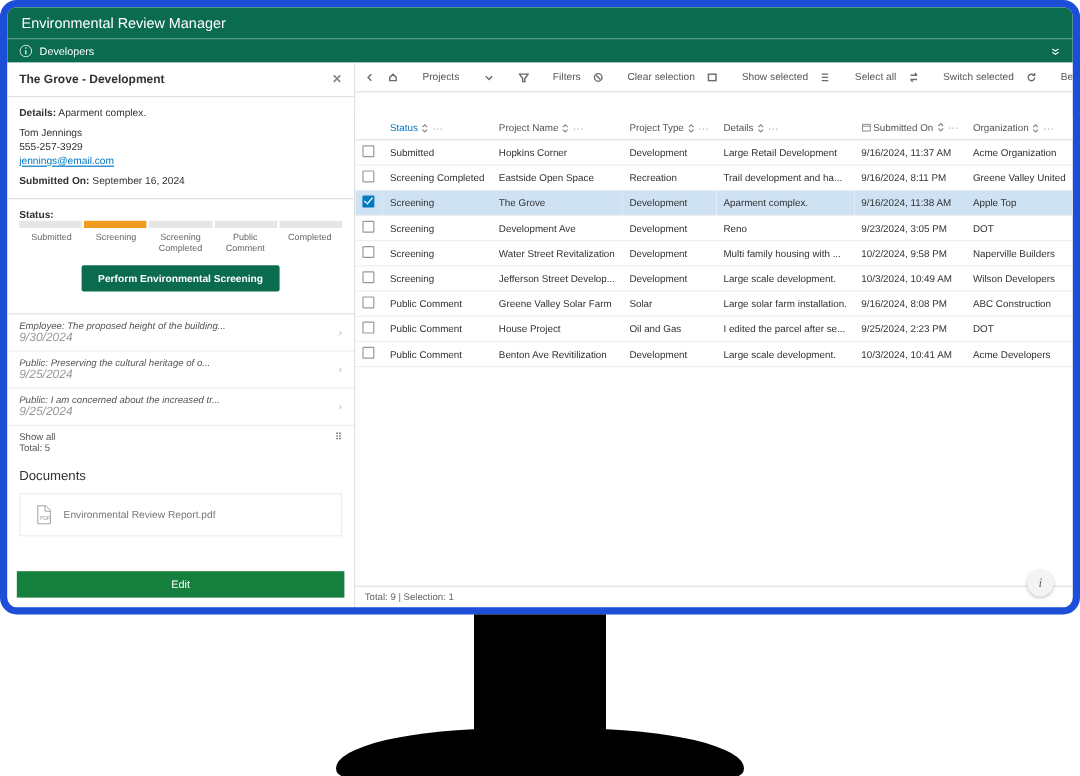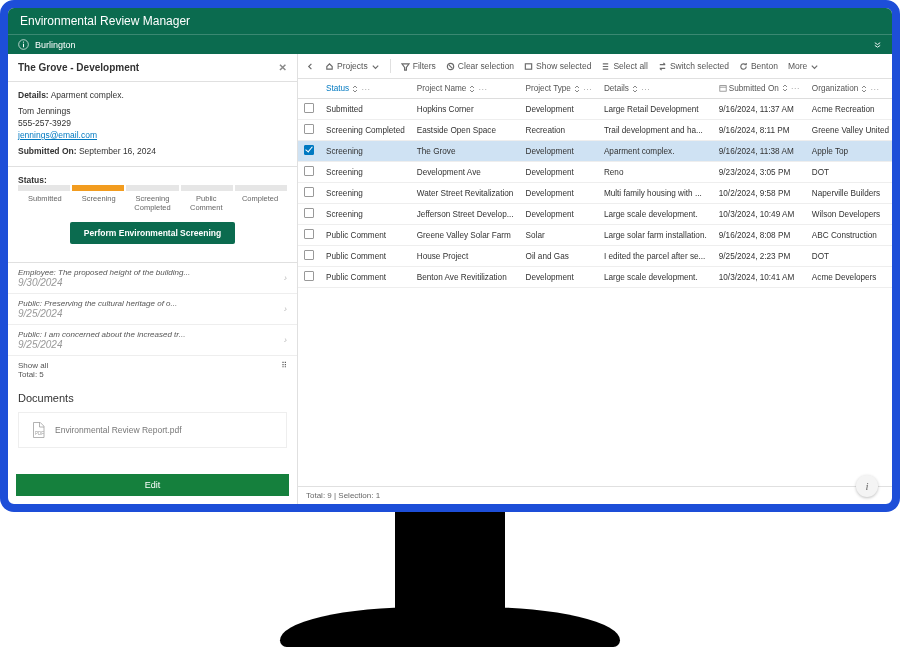--- a/index.html
+++ b/index.html
@@ -1,18 +1,18 @@
 <!DOCTYPE html>
 <html><head>
 <meta charset="utf-8">
 <style>
 * { box-sizing: border-box; margin: 0; padding: 0; font-family: -apple-system, BlinkMacSystemFont, "Segoe UI", Arial, sans-serif; }
 body { background: #fff; }
 .monitor-frame { width: 900px; height: 647px; position: relative; }
-.bezel { position: absolute; top: 0; left: 0; right: 0; bottom: 135px; border: 8px solid #1d4ed8; border-radius: 14px; background: #fff; overflow: hidden; }
+.bezel { position: absolute; top: 0; left: 0; right: 0; bottom: 135px; border: 6px solid #1d4ed8; border-radius: 14px; background: #fff; overflow: hidden; }
 .stand-neck { position: absolute; bottom: 35px; left: 50%; transform: translateX(-50%); width: 110px; height: 100px; background: #000; }
 .stand-base { position: absolute; bottom: 0; left: 50%; transform: translateX(-50%); width: 340px; height: 40px; background: #000; border-radius: 50% 50% 8px 8px / 100% 100% 8px 8px; }
 .screen { width: 100%; height: 100%; display: flex; flex-direction: column; font-size: 8.5px; color: #323232; }
 .titlebar { background: #0b6b4f; color: #fff; padding: 6px 12px; font-size: 12px; font-weight: 500; }
 .infobar { background: #0b6b4f; color: #fff; padding: 4px 10px; display: flex; align-items: center; gap: 6px; border-top: 1px solid rgba(255,255,255,0.2); font-size: 9px; }
 .infobar .grow { flex: 1; }
 .infobar svg.info-i { width: 11px; height: 11px; }
 .infobar svg.chev { width: 9px; height: 9px; }
 .app { flex: 1; display: flex; overflow: hidden; }
 .side { width: 290px; border-right: 1px solid #e0e0e0; display: flex; flex-direction: column; overflow: hidden; }
@@ -34,25 +34,25 @@
 .comment { padding: 5px 10px; border-bottom: 1px solid #eee; font-size: 8px; display: flex; justify-content: space-between; align-items: center; font-style: italic; }
 .comment .txt { color: #555; max-width: 250px; overflow: hidden; white-space: nowrap; text-overflow: ellipsis; }
 .comment .dt { color: #999; font-size: 10px; }
 .comment .arr { color: #bbb; font-size: 9px; }
 .showall { padding: 5px 10px; font-size: 8px; color: #555; display: flex; justify-content: space-between; }
 .doc-row { display: flex; align-items: center; gap: 8px; padding: 8px 10px; border: 1px solid #eee; margin: 4px 10px; font-size: 8.5px; color: #777; }
 .doc-row svg { width: 18px; height: 18px; fill: #999; }
 .edit-btn { background: #15803d; color: #fff; text-align: center; margin: 8px; padding: 6px; font-size: 9px; cursor: pointer; }
 .main { flex: 1; display: flex; flex-direction: column; overflow: hidden; }
 .toolbar { display: flex; align-items: center; gap: 10px; padding: 5px 8px; border-bottom: 1px solid #e0e0e0; font-size: 8.5px; color: #555; flex-wrap: nowrap; overflow: hidden; }
-.toolbar .tbtn { display: flex; align-items: center; gap: 3px; white-space: nowrap; cursor: pointer; }
+.toolbar .tbtn { display: flex; align-items: center; gap: 20px; white-space: nowrap; cursor: pointer; }
 .toolbar svg { width: 9px; height: 9px; stroke: #6b6b6b; stroke-width: 1.3; fill: none; }
 .toolbar .sep { width: 1px; height: 14px; background: #e0e0e0; }
 .grid { flex: 1; overflow: auto; }
-table { width: 100%; border-collapse: collapse; font-size: 8.2px; }
+table { width: 100%; border-collapse: collapse; font-size: 8.2px; margin-top: 20px; }
 th, td { text-align: left; padding: 4px 6px; border-bottom: 1px solid #eee; white-space: nowrap; overflow: hidden; text-overflow: ellipsis; }
 th { color: #555; font-weight: 400; position: sticky; top: 0; background: #fff; border-bottom: 1px solid #ddd; }
 th .hh { display: inline-flex; align-items: center; gap: 2px; }
 th.first, td.first { width: 26px; text-align: center; }
 th.link { color: #0079c1; }
 tr.sel td { background: #cfe2f3; }
 .cb { width: 10px; height: 10px; border: 1px solid #999; display: inline-block; border-radius: 1px; }
 .cb.chk { background: #0079c1; border-color: #0079c1; position: relative; }
 .cb.chk::after { content: ""; position: absolute; left: 2px; top: -1px; width: 3px; height: 6px; border: 1.5px solid #fff; border-top: none; border-left: none; transform: rotate(40deg); }
 .footer { padding: 4px 8px; border-top: 1px solid #e0e0e0; font-size: 8px; color: #666; }
@@ -66,21 +66,21 @@
 <div class="monitor-frame">
   <div class="bezel">
     <div class="screen">
       <div class="titlebar">Environmental Review Manager</div>
       <div class="infobar">
         <svg class="info-i" viewBox="0 0 16 16">
             <circle cx="8" cy="8" r="7" fill="none" stroke="#fff"></circle>
             <line x1="8" y1="7" x2="8" y2="12" stroke="#fff" stroke-width="1.5"></line>
             <circle cx="8" cy="4.5" r="0.9" fill="#fff"></circle>
           </svg>
-        <span>Burlington</span>
+        <span>Developers</span>
         <span class="grow"></span>
         <svg class="chev" viewBox="0 0 10 10">
             <path d="M2 3l3 2 3-2M2 6l3 2 3-2" stroke="#fff" fill="none"></path>
           </svg>
       </div>
       <div class="app">
         <div class="side">
           <div class="side-scroll">
             <div class="side-head">
               <span>The Grove - Development</span>
@@ -270,21 +270,21 @@
                   </tr>
                 </thead>
               <tbody id="grid-body">
                   <tr>
                     <td class="first"><span class="cb"></span></td>
                     <td>Submitted</td>
                     <td>Hopkins Corner</td>
                     <td>Development</td>
                     <td>Large Retail Development</td>
                     <td>9/16/2024, 11:37 AM</td>
-                    <td>Acme Recreation</td>
+                    <td>Acme Organization</td>
                   </tr>
                   <tr>
                     <td class="first"><span class="cb"></span></td>
                     <td>Screening Completed</td>
                     <td>Eastside Open Space</td>
                     <td>Recreation</td>
                     <td>Trail development and ha...</td>
                     <td>9/16/2024, 8:11 PM</td>
                     <td>Greene Valley United</td>
                   </tr>

